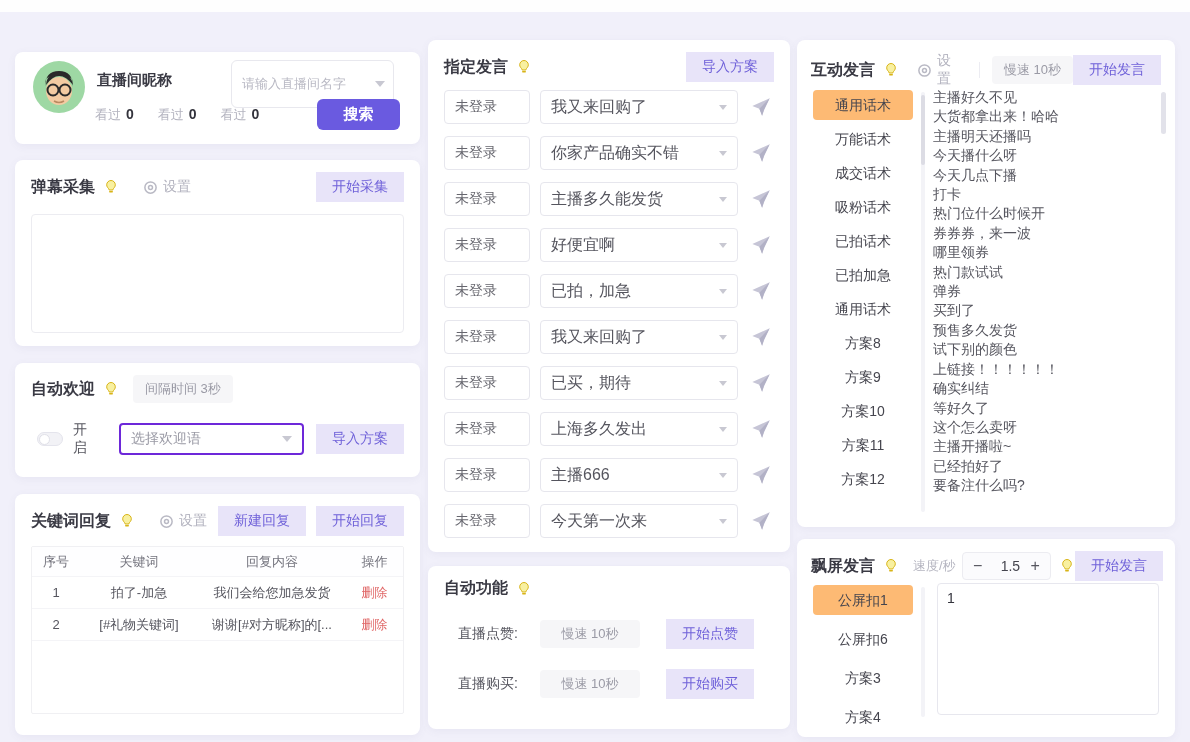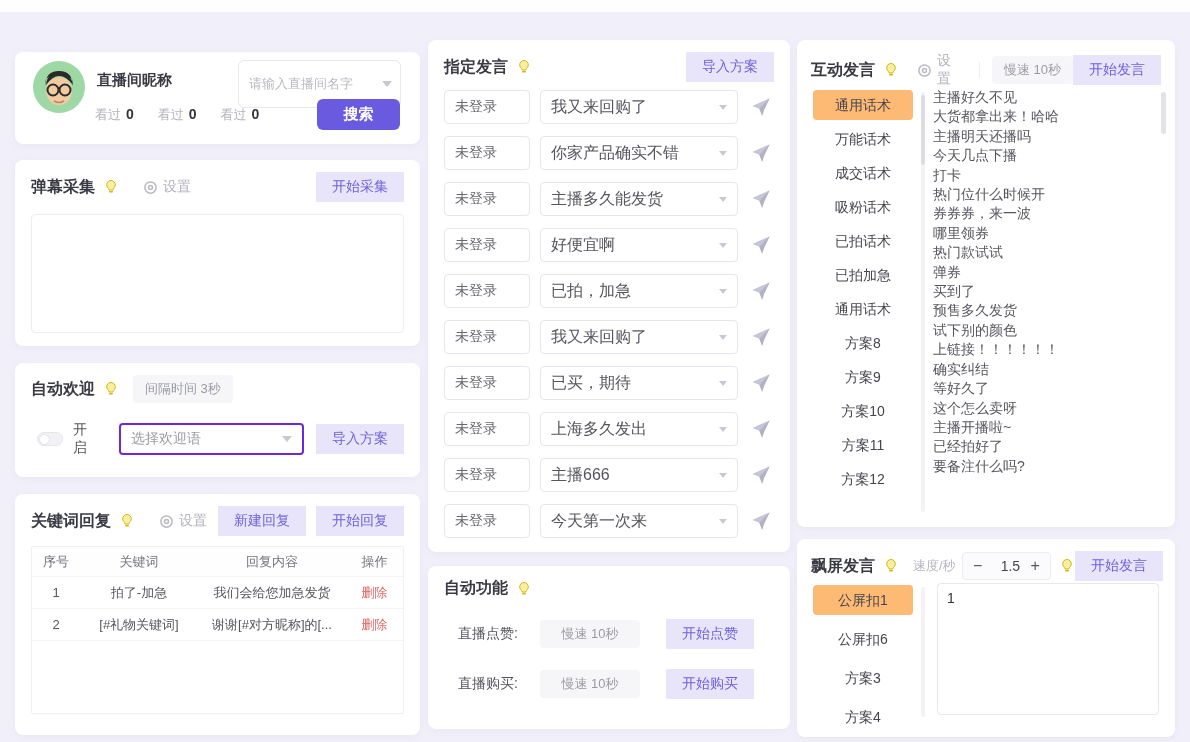--- a/index.html
+++ b/index.html
@@ -35,21 +35,21 @@
   .chevron { width:0; height:0; border-left:5px solid transparent; border-right:5px solid transparent;
              border-top:6px solid #c8c8d2; flex:0 0 auto; }
 
   
   #profile-card .avatar { position:absolute; left:18px; top:9px; width:52px; height:52px; }
   #profile-card .nickname { position:absolute; left:82px; top:19px; font-size:15px; font-weight:bold; color:#3a3a44; }
   #profile-card .stats { position:absolute; left:80px; top:54px; display:flex; gap:24px; }
   .stat { display:flex; align-items:baseline; gap:5px; }
   .stat .s-label { color:#b3b3bf; font-size:13px; }
   .stat .s-value { color:#33333c; font-size:14px; font-weight:bold; }
-  #profile-card .search-box { position:absolute; left:223px; top:8px; width:163px; height:48px;
+  #profile-card .search-box { position:absolute; left:216px; top:8px; width:163px; height:48px;
       border:1px solid #e8e8ee; border-radius:6px; display:flex; align-items:center; padding:0 8px 0 10px; }
   #profile-card .search-box .ph { color:#b9b9c4; font-size:13px; flex:1; white-space:nowrap; overflow:hidden; }
   #profile-card .search-btn { position:absolute; left:302px; top:47px; width:83px; height:31px; }
 
   
   .collect-box { margin:12px 16px 0 16px; height:119px; border:1px solid #ececf1; border-radius:4px; }
 
   
   .welcome-row { display:flex; align-items:center; margin:18px 16px 0 16px; }
   .toggle { width:26px; height:14px; background:#f2f2f6; border:1px solid #e4e4ec; border-radius:8px;
@@ -441,20 +441,21 @@
 </div>
     <div class="tab-track"></div>
     <div class="tab-thumb"></div>
     <div class="msg-list">
   <div class="msg-line">主播好久不见</div>
 
   <div class="msg-line">大货都拿出来！哈哈</div>
 
   <div class="msg-line">主播明天还播吗</div>
 
+  <div class="msg-line">今天播什么呀</div>
 
   <div class="msg-line">今天几点下播</div>
 
   <div class="msg-line">打卡</div>
 
   <div class="msg-line">热门位什么时候开</div>
 
   <div class="msg-line">券券券，来一波</div>
 
   <div class="msg-line">哪里领券</div>

